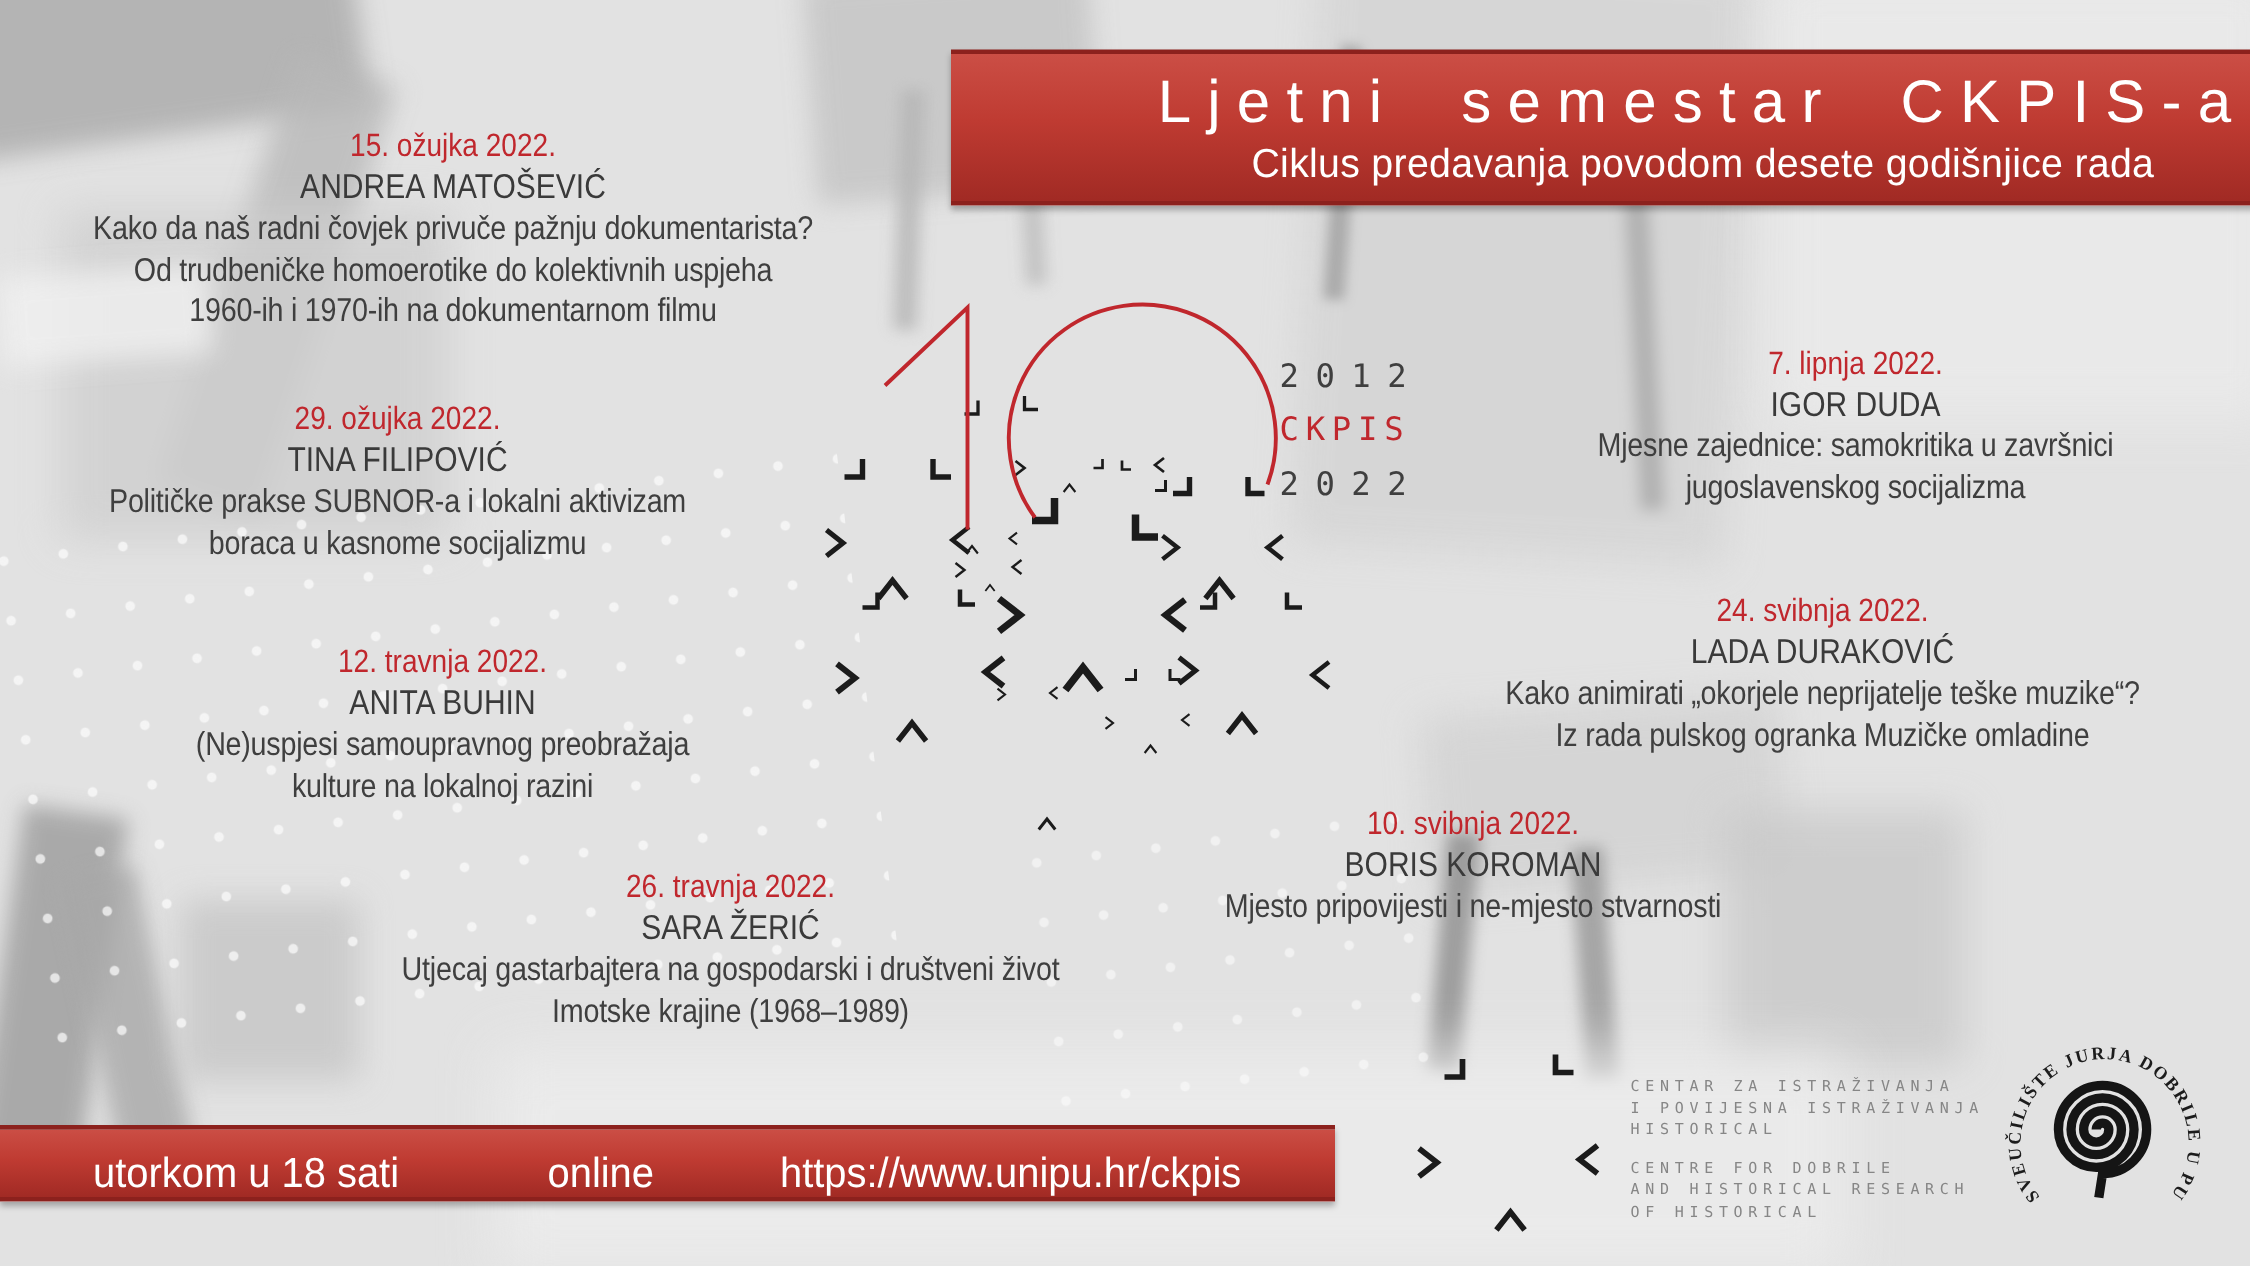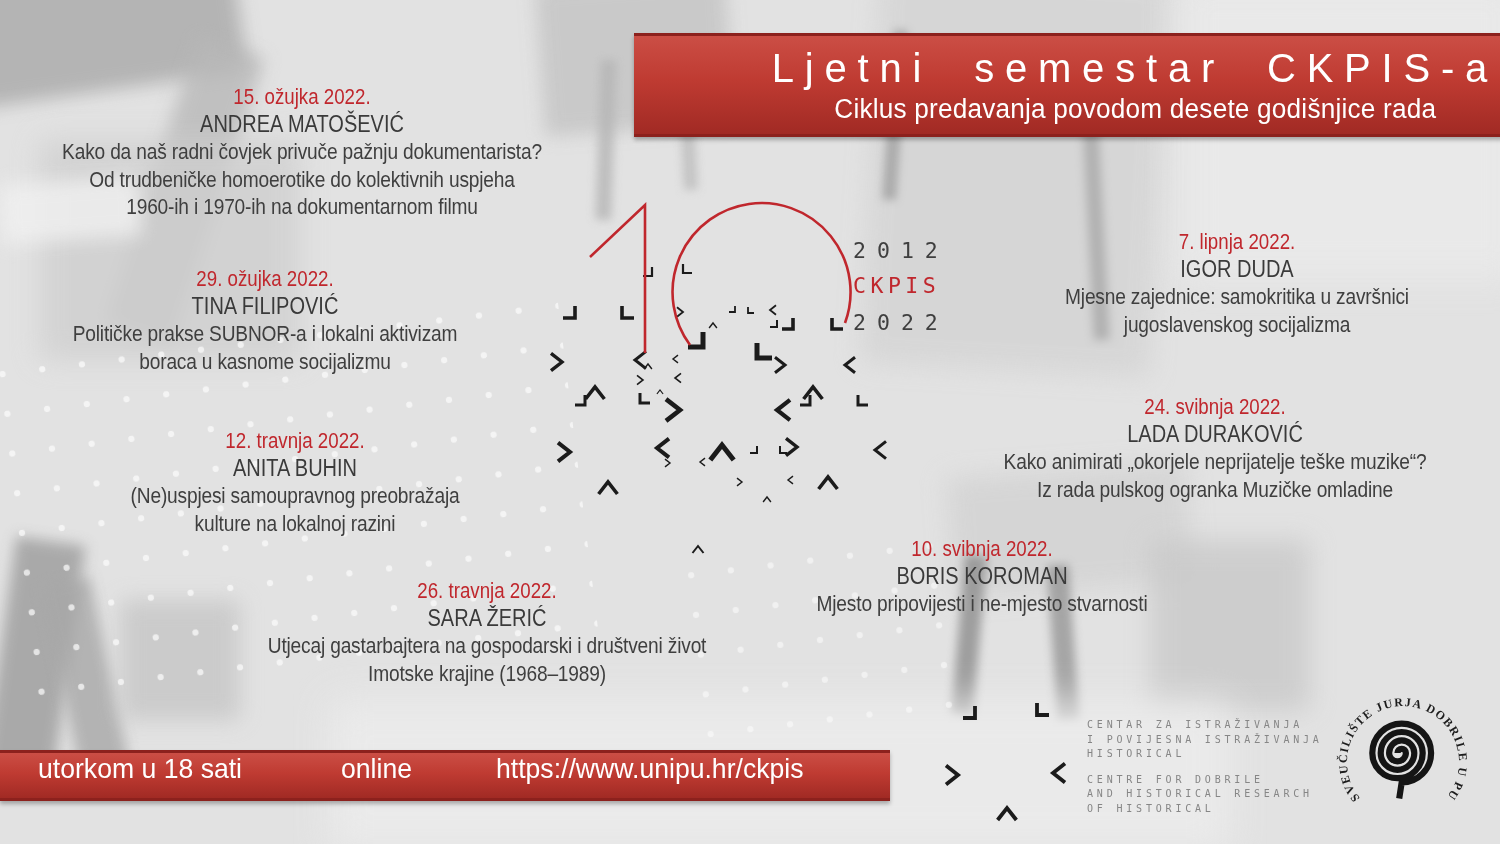--- a/index.html
+++ b/index.html
@@ -9,21 +9,21 @@
   
   .bg{position:absolute;inset:0;z-index:0;}
   .bg .shape{position:absolute;opacity:.8;}
   .dots{position:absolute;background-image:radial-gradient(circle,rgba(252,252,252,.95) 2.8px,rgba(252,252,252,0) 3.6px);background-size:40px 40px;z-index:1;}
 
   
   .banner{position:absolute;background:linear-gradient(180deg,#cb4e45 0%,#bf3b32 45%,#a12a24 100%);border-top:3px solid #8c211d;border-bottom:3px solid #8c211d;box-shadow:0 3px 4px rgba(0,0,0,.28);color:#fff;z-index:5;box-sizing:border-box;}
   .top-banner{left:634px;top:33px;width:1002px;height:104px;display:flex;flex-direction:column;align-items:center;justify-content:center;}
   .top-banner .title{font-size:40px;letter-spacing:.27em;word-spacing:.5em;white-space:nowrap;line-height:48px;}
   .top-banner .subtitle{font-size:27px;letter-spacing:.2px;white-space:nowrap;line-height:34px;transform:scaleX(.97);}
-  .bottom-banner{left:0;top:750px;width:890px;height:51px;display:flex;align-items:flex-start;font-size:28px;}
+  .bottom-banner{left:0;top:750px;width:890px;height:51px;display:flex;align-items:flex-end;font-size:28px;padding-left:24px;}
   .bottom-banner .seg{white-space:nowrap;transform:scaleX(.95);transform-origin:0 50%;}
   .bottom-banner .s1{margin-left:38px;}
   .bottom-banner .s2{margin-left:88px;}
   .bottom-banner .s3{margin-left:80px;}
 
   
   .entry{position:absolute;z-index:4;text-align:center;white-space:nowrap;transform:translateX(-50%) scaleX(.87);transform-origin:50% 0;}
   .entry .date{font-size:21.5px;line-height:27px;color:#c0272d;}
   .entry .speaker{font-size:23px;line-height:27px;color:#3a3a3a;}
   .entry .lline{font-size:22px;line-height:27.5px;color:#3f3f3f;letter-spacing:-.2px;}

